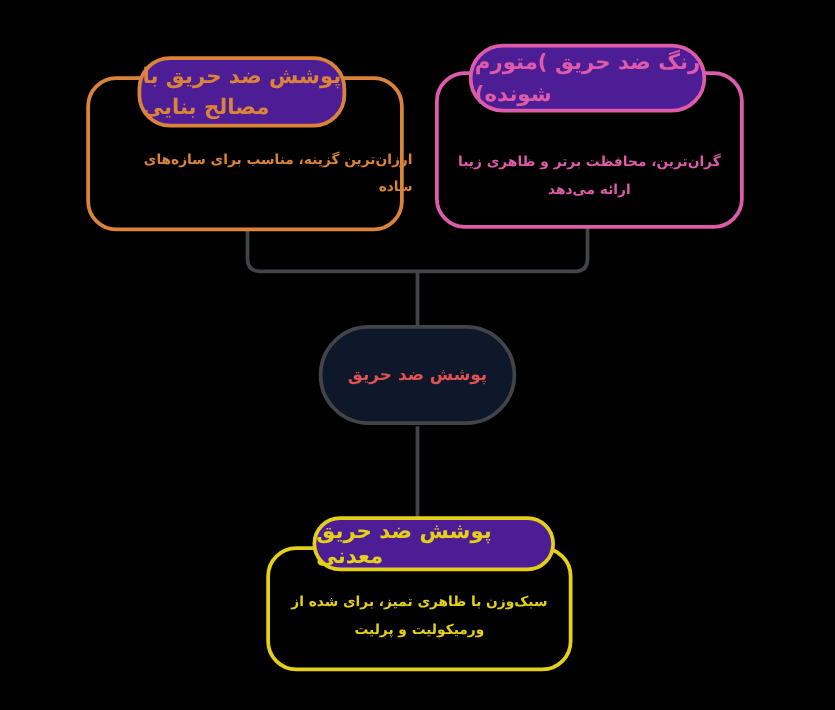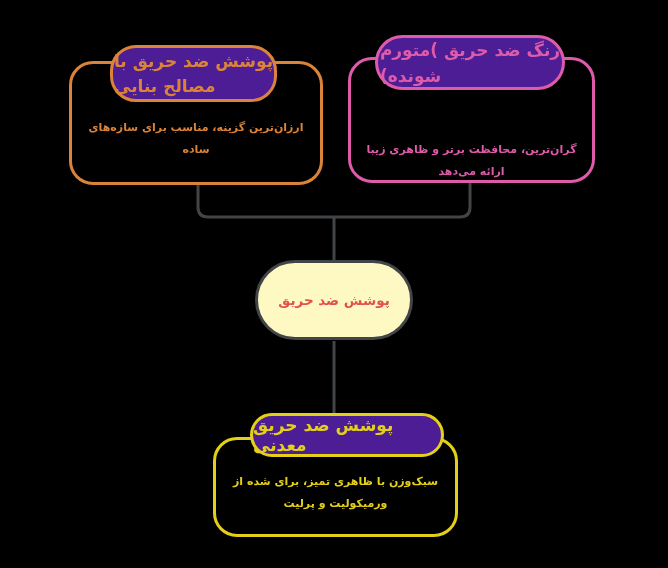--- a/index.html
+++ b/index.html
@@ -49,32 +49,32 @@
     color:var(--c);
     font-weight:bold;
     font-size:11px;
     line-height:22px;
     text-align:center;
     white-space:pre-line;
   }
   
   .masonry-outer{left:69px;top:61px;width:254px;height:124px;}
   .masonry-title{left:110px;top:45px;width:167px;height:57px;border-radius:26px;line-height:25px;}
-  .masonry-desc{left:77px;top:117px;width:238px;}
+  .masonry-desc{left:92px;top:117px;width:238px;text-align:right;}
   
   .paint-outer{left:348px;top:57px;width:247px;height:126px;}
   .paint-title{left:375px;top:35px;width:190px;height:55px;border-radius:30px;line-height:26px;}
-  .paint-desc{left:356px;top:119px;width:231px;margin-top:20px;}
+  .paint-desc{left:356px;top:119px;width:231px;}
   
   .root-node{
     position:absolute;
     left:255px;top:260px;width:158px;height:80px;
     border:3px solid var(--edge,#424548);
     border-radius:40px;
-    background:#fef9c3;
+    background:#0f172a;
     box-sizing:border-box;
     display:flex;align-items:center;justify-content:center;
     text-align:center;
     color:var(--root-label,#e05252);
     font-weight:bold;
     font-size:13.5px;
   }
   
   .mineral-outer{left:213px;top:437px;width:245px;height:100px;}
   .mineral-title{left:250px;top:413px;width:194px;height:44px;border-radius:23px;line-height:20px;}

